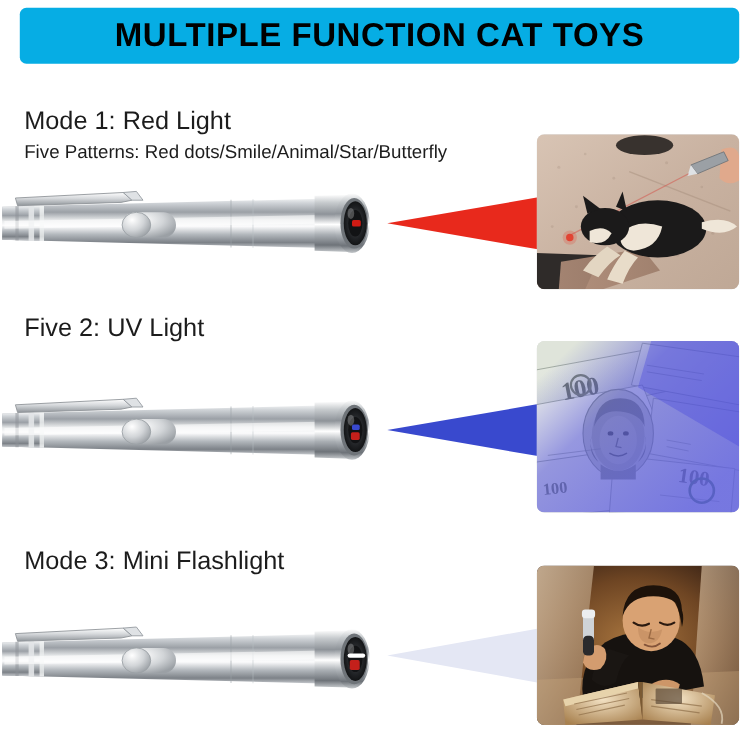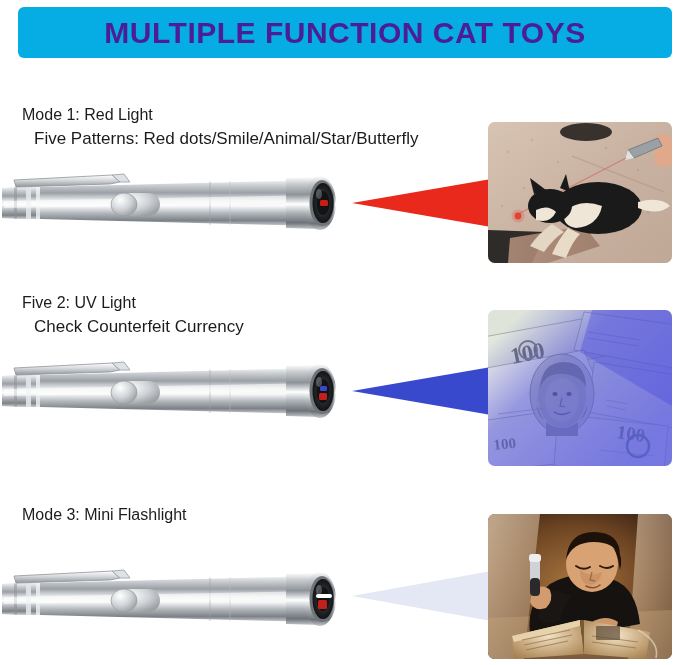--- a/index.html
+++ b/index.html
@@ -24,57 +24,56 @@
   .banner {
     width: 100%;
     height: 100%;
     background: #06ADE4;
     border-radius: 6px;
     display: flex;
     align-items: center;
     justify-content: center;
   }
   .banner-title {
-    color: #4c1d95;
+    color: #000000;
     font-size: 30px;
     font-weight: bold;
     letter-spacing: 0.5px;
     font-family: "Liberation Sans", sans-serif;
     white-space: nowrap;
   }
 
   
   .mode {
     position: absolute;
     left: 0;
     width: 679px;
   }
   .mode-1 { top: 96px;  height: 190px; }
   .mode-2 { top: 284px; height: 200px; }
   .mode-3 { top: 496px; height: 169px; }
 
   .mode-heading {
     position: absolute;
     left: 22px;
-    top: 10px;
-    font-size: 16px;
+    top: 0;
+    font-size: 23px;
     font-weight: normal;
     color: #1c1c1c;
     font-family: "Liberation Sans", sans-serif;
     white-space: nowrap;
   }
   .mode-sub {
     position: absolute;
     left: 22px;
     top: 33px;
     font-size: 17px;
     color: #1c1c1c;
     font-family: "Liberation Sans", sans-serif;
     white-space: nowrap;
-    margin-left: 12px;
   }
 
   
   .torch {
     position: absolute;
     left: 0px;
     top: 64px;
     width: 380px;
     height: 86px;
   }
@@ -256,21 +255,20 @@
       <path d="M48,88 q12,-6 20,2 q-6,12 -20,8 Z" fill="#efe6d8"></path>
 
       <circle cx="30" cy="94" r="3.4" fill="#e23b2b" opacity=".9"></circle>
       <circle cx="30" cy="94" r="6.5" fill="#e23b2b" opacity=".22"></circle>
     </svg>
   </div>
 </section>
 
 <section class="mode mode-2">
   <div class="mode-heading">Five 2: UV Light</div>
-  <div class="mode-sub">Check Counterfeit Currency</div>
 
   <div class="torch">
     <svg width="380" height="86" viewBox="0 0 380 86">
       <defs>
         <linearGradient id="bodyG2" x1="0" y1="0" x2="0" y2="1">
           <stop offset="0%" stop-color="#f4f5f6"></stop>
           <stop offset="10%" stop-color="#cfd3d7"></stop>
           <stop offset="28%" stop-color="#9ba0a6"></stop>
           <stop offset="44%" stop-color="#e9ebec"></stop>
           <stop offset="56%" stop-color="#fbfbfc"></stop>

